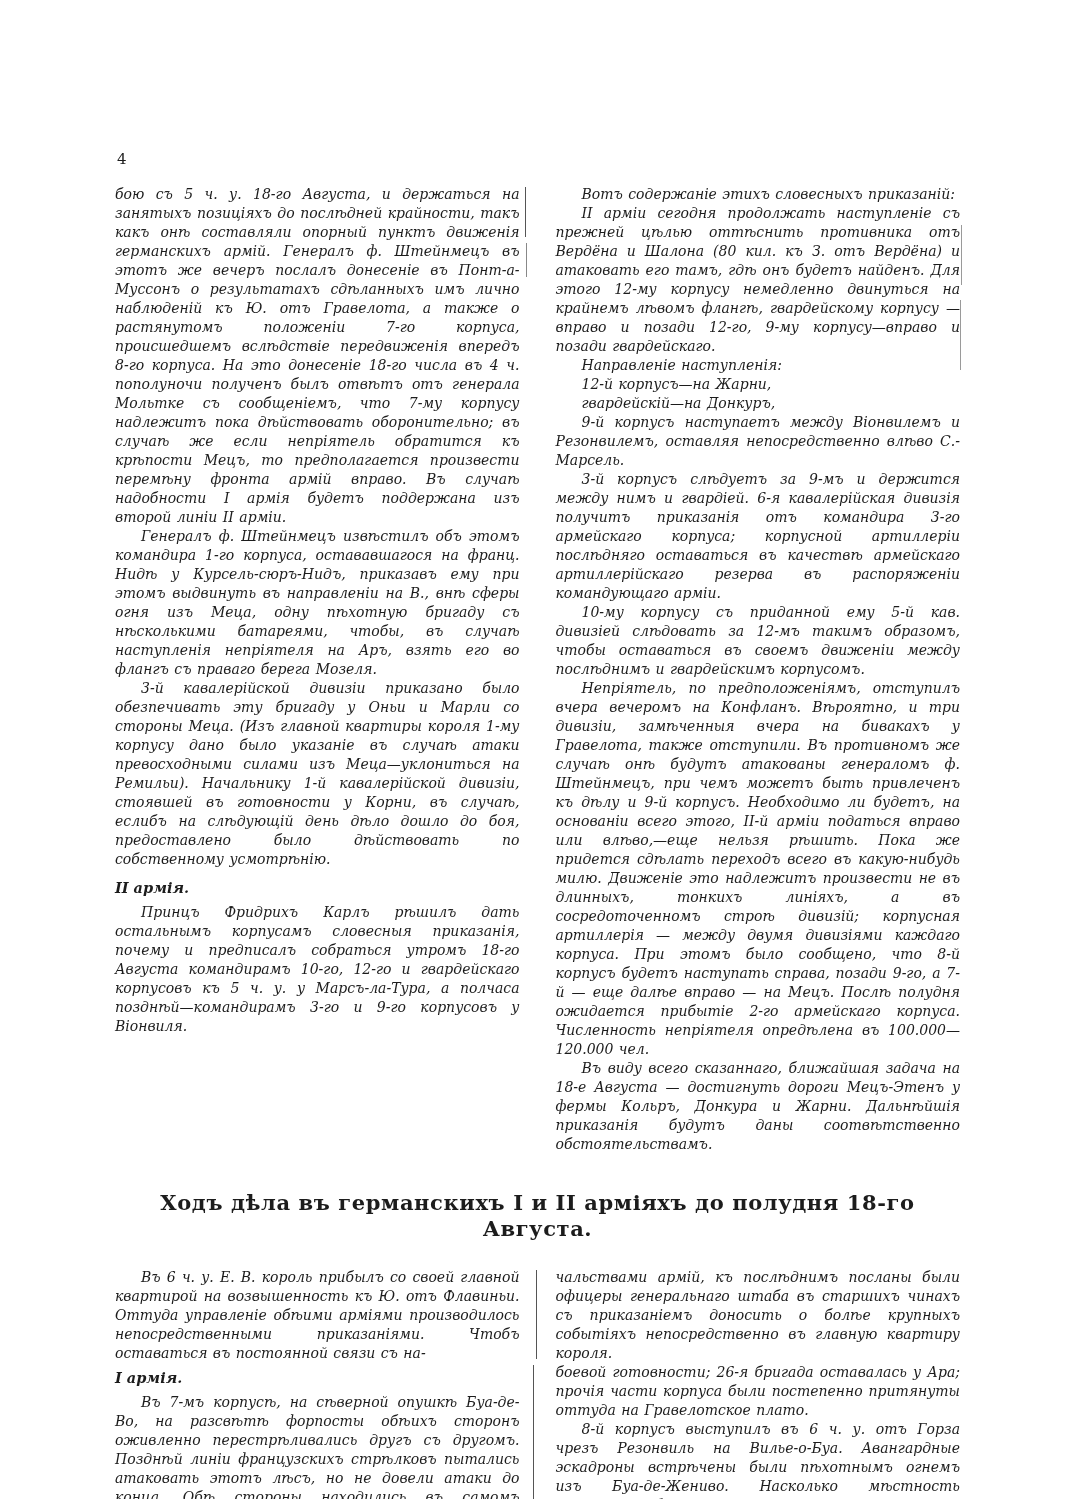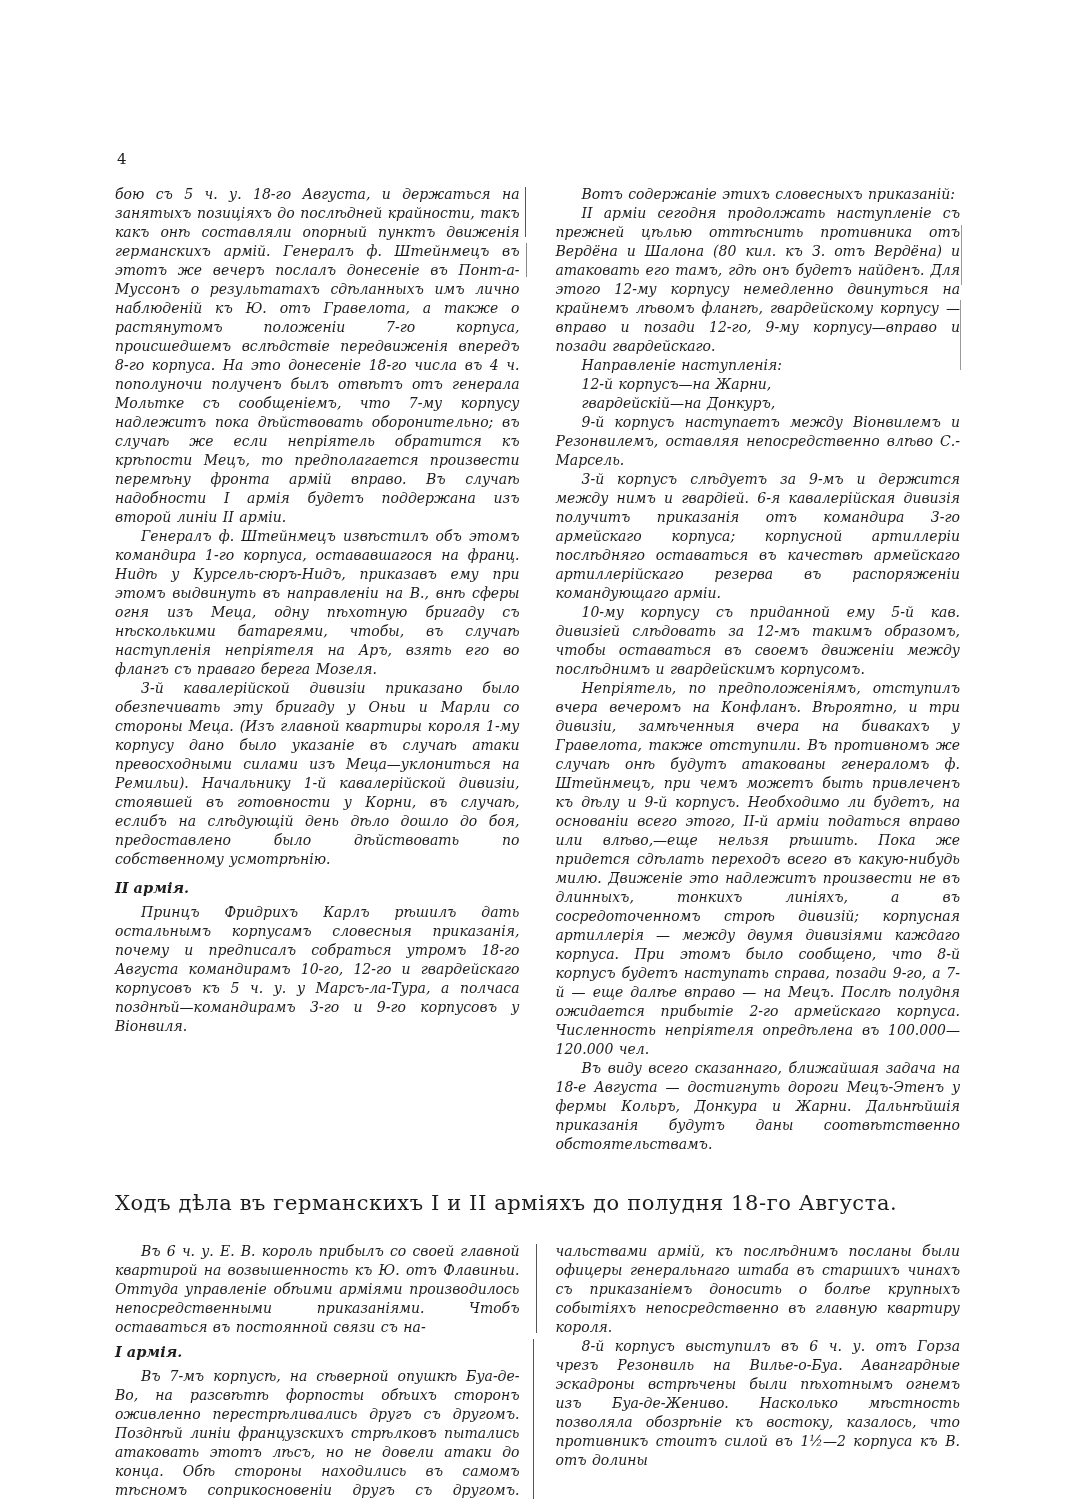--- a/index.html
+++ b/index.html
@@ -53,23 +53,23 @@
   p.cont { text-indent: 0; }
   h3.army-heading {
     margin: 10px 0 7px 0;
     font-size: 14.5px;
     font-weight: bold;
     text-align: left;
   }
   h1.main-heading {
     margin: 36px 0 26px 0;
     font-size: 21px;
-    font-weight: normal;
+    font-weight: bold;
     letter-spacing: 0.6px;
-    text-align: left;
+    text-align: center;
     line-height: 26px;
   }
   h2.sub-heading {
     margin: 30px 0 18px 0;
     font-size: 19px;
     font-weight: bold;
     letter-spacing: 0.8px;
     text-align: center;
   }
   
@@ -140,18 +140,19 @@
     </div>
 
 
     <div class="cols">
       <span class="vline vline-bot"></span>
       <div class="col">
         <h3 class="army-heading" style="margin-top:6px;">I армія.</h3>
         <p>Въ 7-мъ корпусѣ, на сѣверной опушкѣ Буа-де-Во, на разсвѣтѣ форпосты обѣихъ сторонъ оживленно перестрѣливались другъ съ другомъ. Позднѣй линіи французскихъ стрѣлковъ пытались атаковать этотъ лѣсъ, но не довели атаки до конца. Обѣ стороны находились въ самомъ тѣсномъ соприкосновеніи другъ съ другомъ. Позади германскихъ форпостовъ стояли съ 5 час. у. главныя силы 14-й дивизіи въ</p>
       </div>
       <div class="col">
+        <p class="cont">боевой готовности; 26-я бригада оставалась у Ара; прочія части корпуса были постепенно притянуты оттуда на Гравелотское плато.</p>
         <p>8-й корпусъ выступилъ въ 6 ч. у. отъ Горза чрезъ Резонвиль на Вилье-о-Буа. Авангардные эскадроны встрѣчены были пѣхотнымъ огнемъ изъ Буа-де-Жениво. Насколько мѣстность позволяла обозрѣніе къ востоку, казалось, что противникъ стоитъ силой въ 1½—2 корпуса къ В. отъ долины</p>
       </div>
     </div>
 
   </div>
 </div>
 
 </body></html>

